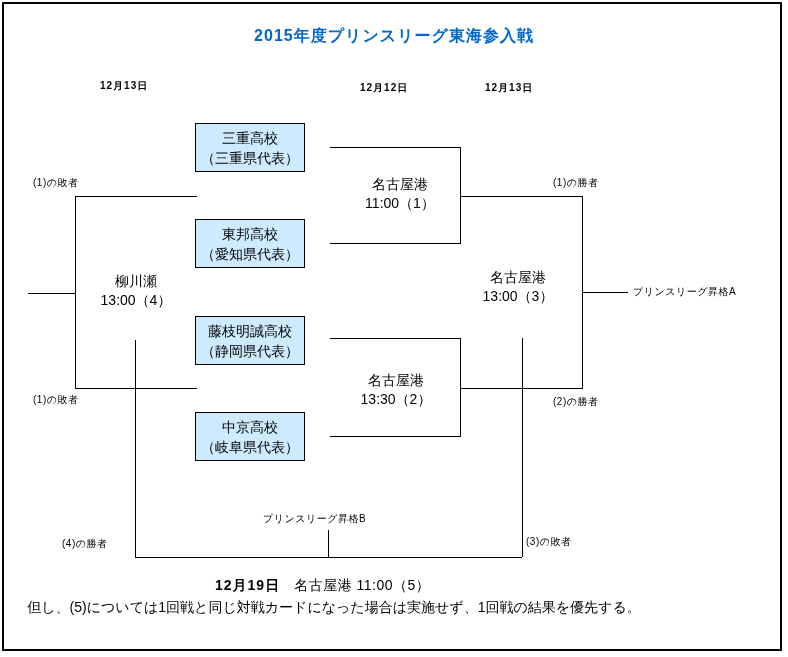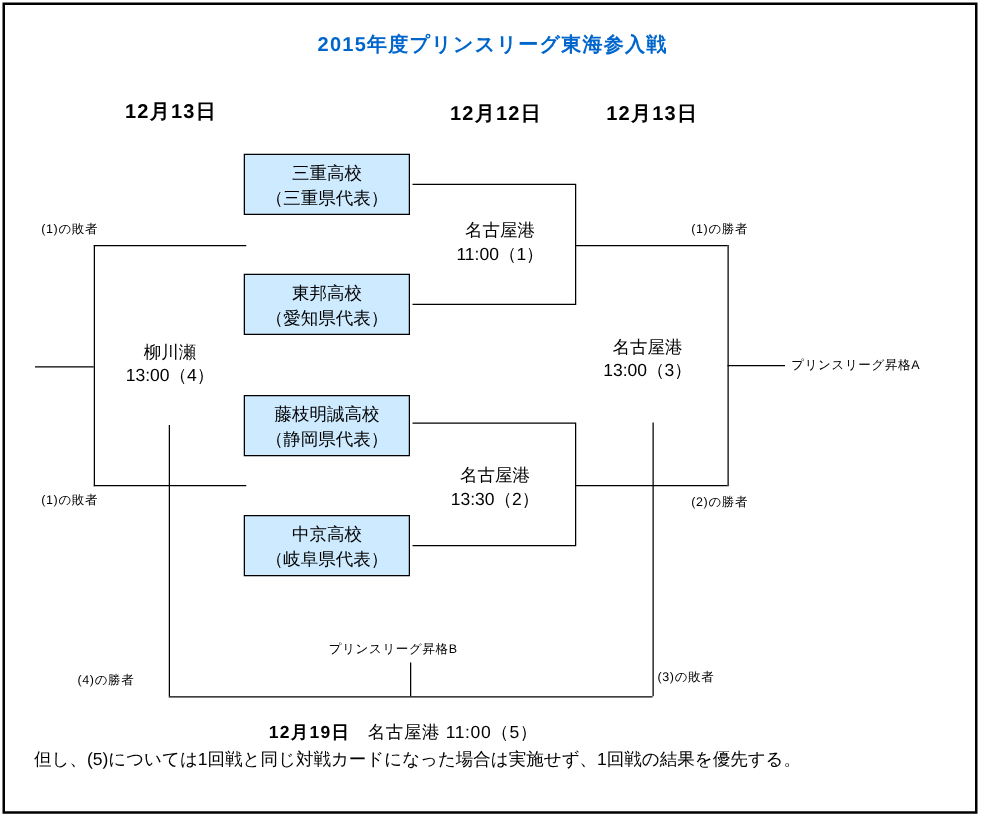--- a/index.html
+++ b/index.html
@@ -10,24 +10,24 @@
   }
   .frame{
     position:absolute;left:2px;top:2px;width:780px;height:649px;
     border:2px solid #000;box-sizing:border-box;
   }
   .title{
     position:absolute;left:0;top:26px;width:788px;text-align:center;
     font-size:16px;font-weight:bold;letter-spacing:1px;
   }
   .date-header{
-    position:absolute;font-size:16px;font-weight:bold;letter-spacing:1px;white-space:nowrap;
+    position:absolute;font-size:10px;font-weight:bold;letter-spacing:1px;white-space:nowrap;
   }
   .team-box{
-    position:absolute;left:195px;width:133px;height:49px;
+    position:absolute;left:195px;width:110px;height:49px;
     background:#cdeaff;border:1px solid #000;box-sizing:border-box;
     display:flex;flex-direction:column;justify-content:center;align-items:center;
     font-size:14px;line-height:20px;text-align:center;white-space:nowrap;
   }
   .match-label{
     position:absolute;width:110px;text-align:center;font-size:14px;line-height:19px;white-space:nowrap;
   }
   .side-label{
     position:absolute;font-size:10px;letter-spacing:0.5px;white-space:nowrap;
   }

